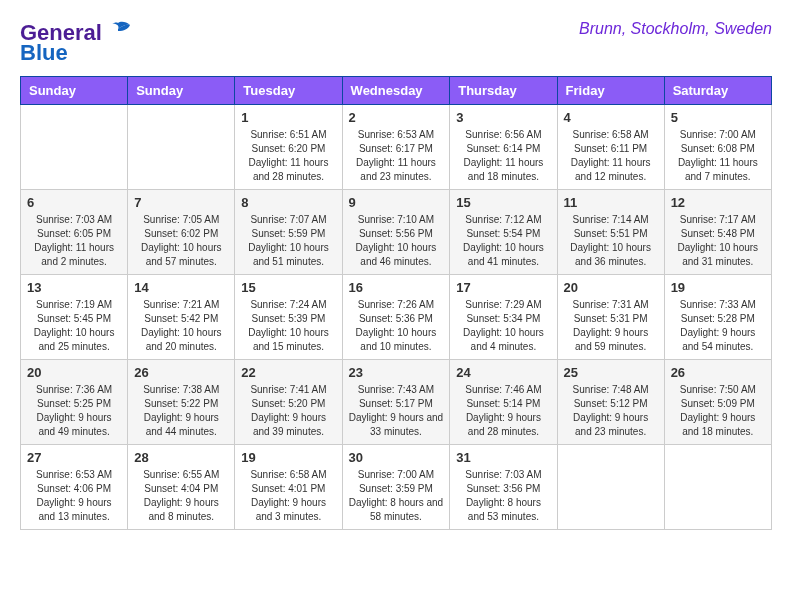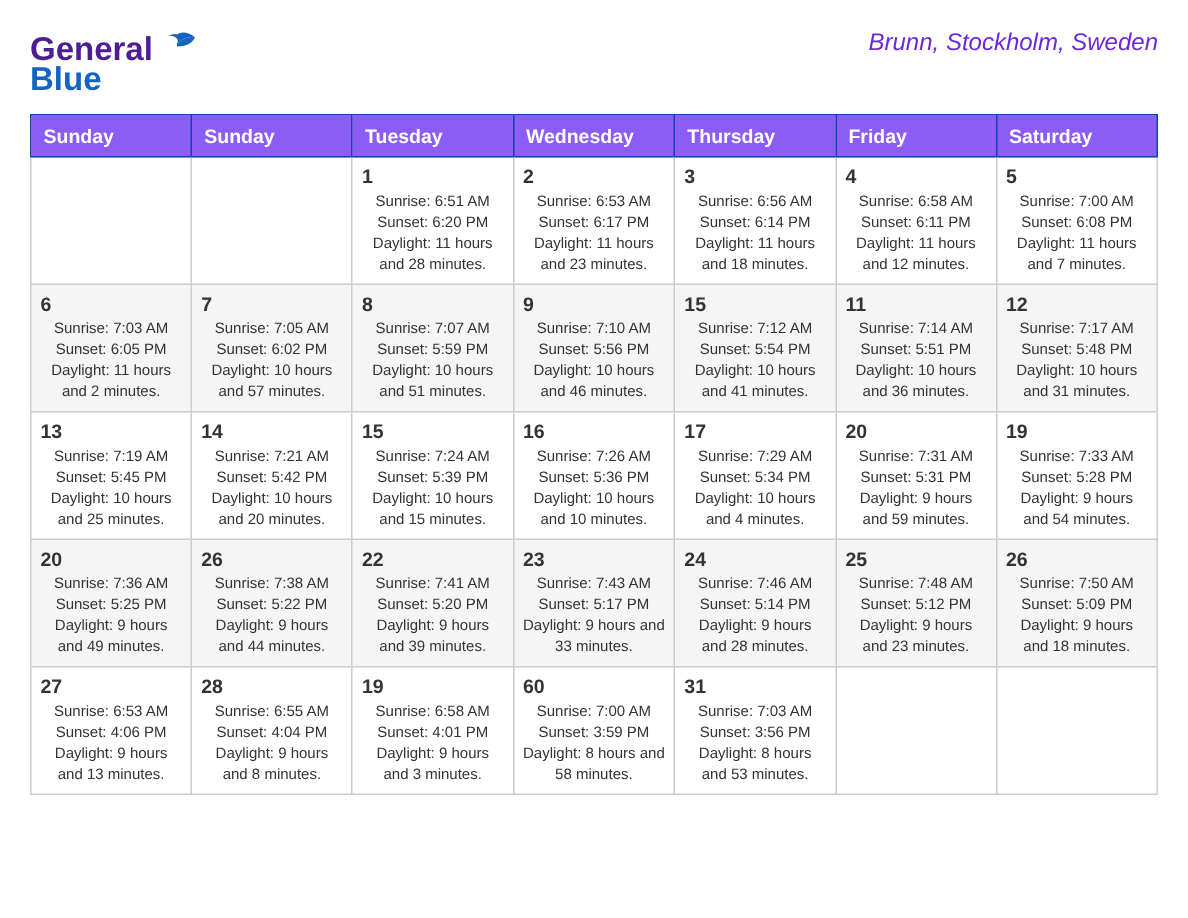--- a/index.html
+++ b/index.html
@@ -228,21 +228,21 @@
         </td>
         <td>
           <div class="day-number">28</div>
           <div class="cell-content">Sunrise: 6:55 AM<br>Sunset: 4:04 PM<br>Daylight: 9 hours and 8 minutes.</div>
         </td>
         <td>
           <div class="day-number">19</div>
           <div class="cell-content">Sunrise: 6:58 AM<br>Sunset: 4:01 PM<br>Daylight: 9 hours and 3 minutes.</div>
         </td>
         <td>
-          <div class="day-number">60</div>
+          <div class="day-number">30</div>
           <div class="cell-content">Sunrise: 7:00 AM<br>Sunset: 3:59 PM<br>Daylight: 8 hours and 58 minutes.</div>
         </td>
         <td>
           <div class="day-number">31</div>
           <div class="cell-content">Sunrise: 7:03 AM<br>Sunset: 3:56 PM<br>Daylight: 8 hours and 53 minutes.</div>
         </td>
         <td class="empty-cell"></td>
         <td class="empty-cell"></td>
       </tr>
     </tbody>

